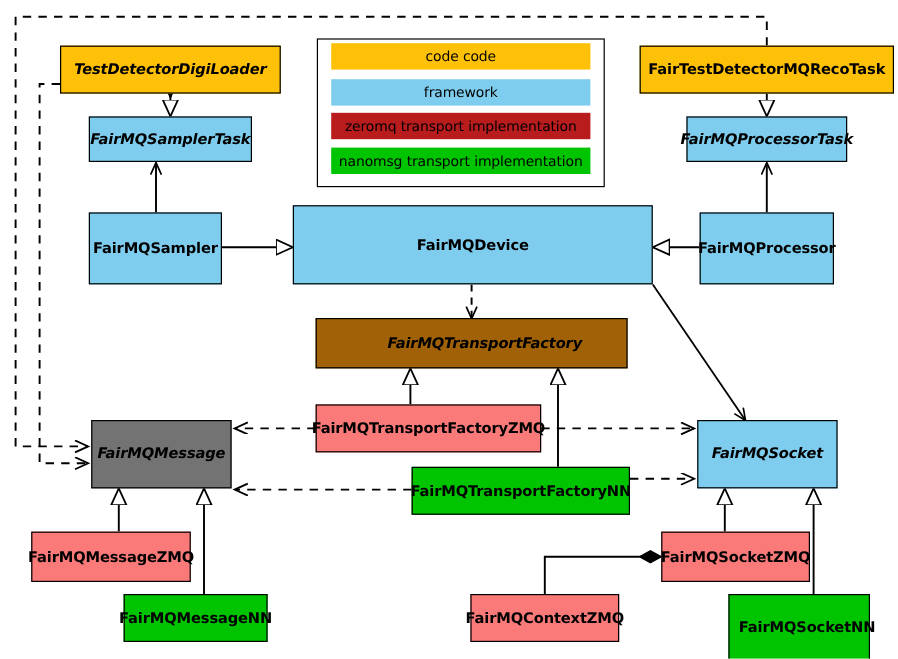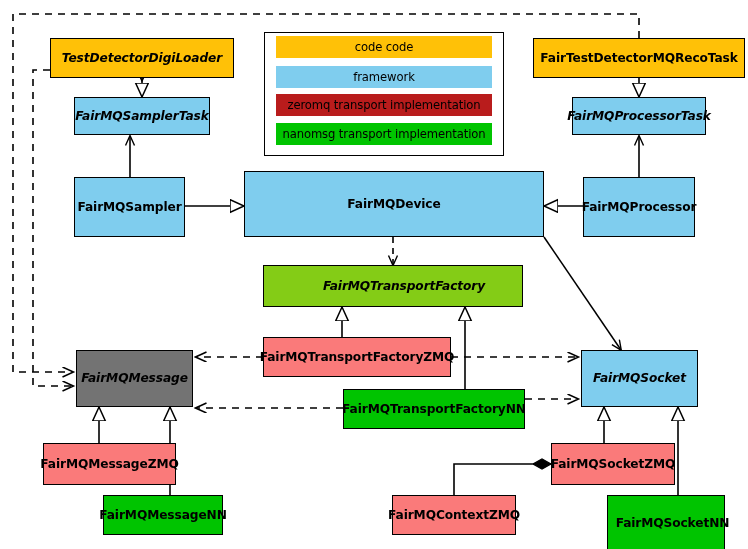--- a/index.html
+++ b/index.html
@@ -142,25 +142,25 @@
       <div class="legend-item" style="left: 276px; top: 123px; width: 216px; height: 22px; background: rgb(0, 196, 0); z-index: 4;">nanomsg transport implementation</div>
     </div>
   <div id="node-layer">
       <div class="node" style="left: 50px; top: 38px; width: 184px; height: 40px; background: rgb(255, 193, 7); font-style: italic;">TestDetectorDigiLoader</div>
       <div class="node abstract" style="left: 74px; top: 97px; width: 136px; height: 38px; background: rgb(127, 205, 238);">FairMQSamplerTask</div>
       <div class="node" style="left: 74px; top: 177px; width: 111px; height: 60px; background: rgb(127, 205, 238);">FairMQSampler</div>
       <div class="node" style="left: 244px; top: 171px; width: 300px; height: 66px; background: rgb(127, 205, 238);">FairMQDevice</div>
       <div class="node" style="left: 583px; top: 177px; width: 112px; height: 60px; background: rgb(127, 205, 238);">FairMQProcessor</div>
       <div class="node abstract" style="left: 572px; top: 97px; width: 134px; height: 38px; background: rgb(127, 205, 238);">FairMQProcessorTask</div>
       <div class="node" style="left: 533px; top: 38px; width: 212px; height: 40px; background: rgb(255, 193, 7);">FairTestDetectorMQRecoTask</div>
-      <div class="node abstract" style="left: 263px; top: 265px; width: 260px; height: 42px; background: #84cc16; padding-left: 26px;">FairMQTransportFactory</div>
+      <div class="node abstract" style="left: 263px; top: 265px; width: 260px; height: 42px; background: #a16207; padding-left: 26px;">FairMQTransportFactory</div>
       <div class="node" style="left: 263px; top: 337px; width: 188px; height: 40px; background: rgb(250, 122, 122);">FairMQTransportFactoryZMQ</div>
       <div class="node" style="left: 343px; top: 389px; width: 182px; height: 40px; background: rgb(0, 196, 0);">FairMQTransportFactoryNN</div>
       <div class="node abstract" style="left: 76px; top: 350px; width: 117px; height: 57px; background: #737373;">FairMQMessage</div>
-      <div class="node" style="left: 43px; top: 443px; width: 133px; height: 42px; background: rgb(250, 122, 122);">FairMQMessageZMQ</div>
+      <div class="node" style="left: 26px; top: 443px; width: 133px; height: 42px; background: rgb(250, 122, 122);">FairMQMessageZMQ</div>
       <div class="node" style="left: 103px; top: 495px; width: 120px; height: 40px; background: rgb(0, 196, 0);">FairMQMessageNN</div>
       <div class="node abstract" style="left: 581px; top: 350px; width: 117px; height: 57px; background: rgb(127, 205, 238);">FairMQSocket</div>
       <div class="node" style="left: 551px; top: 443px; width: 124px; height: 42px; background: rgb(250, 122, 122);">FairMQSocketZMQ</div>
       <div class="node" style="left: 607px; top: 495px; width: 118px; height: 56px; background: rgb(0, 196, 0); padding-left: 17px;">FairMQSocketNN</div>
       <div class="node" style="left: 392px; top: 495px; width: 124px; height: 40px; background: rgb(250, 122, 122);">FairMQContextZMQ</div>
     </div>
 
 </div>
 
 </body></html>

